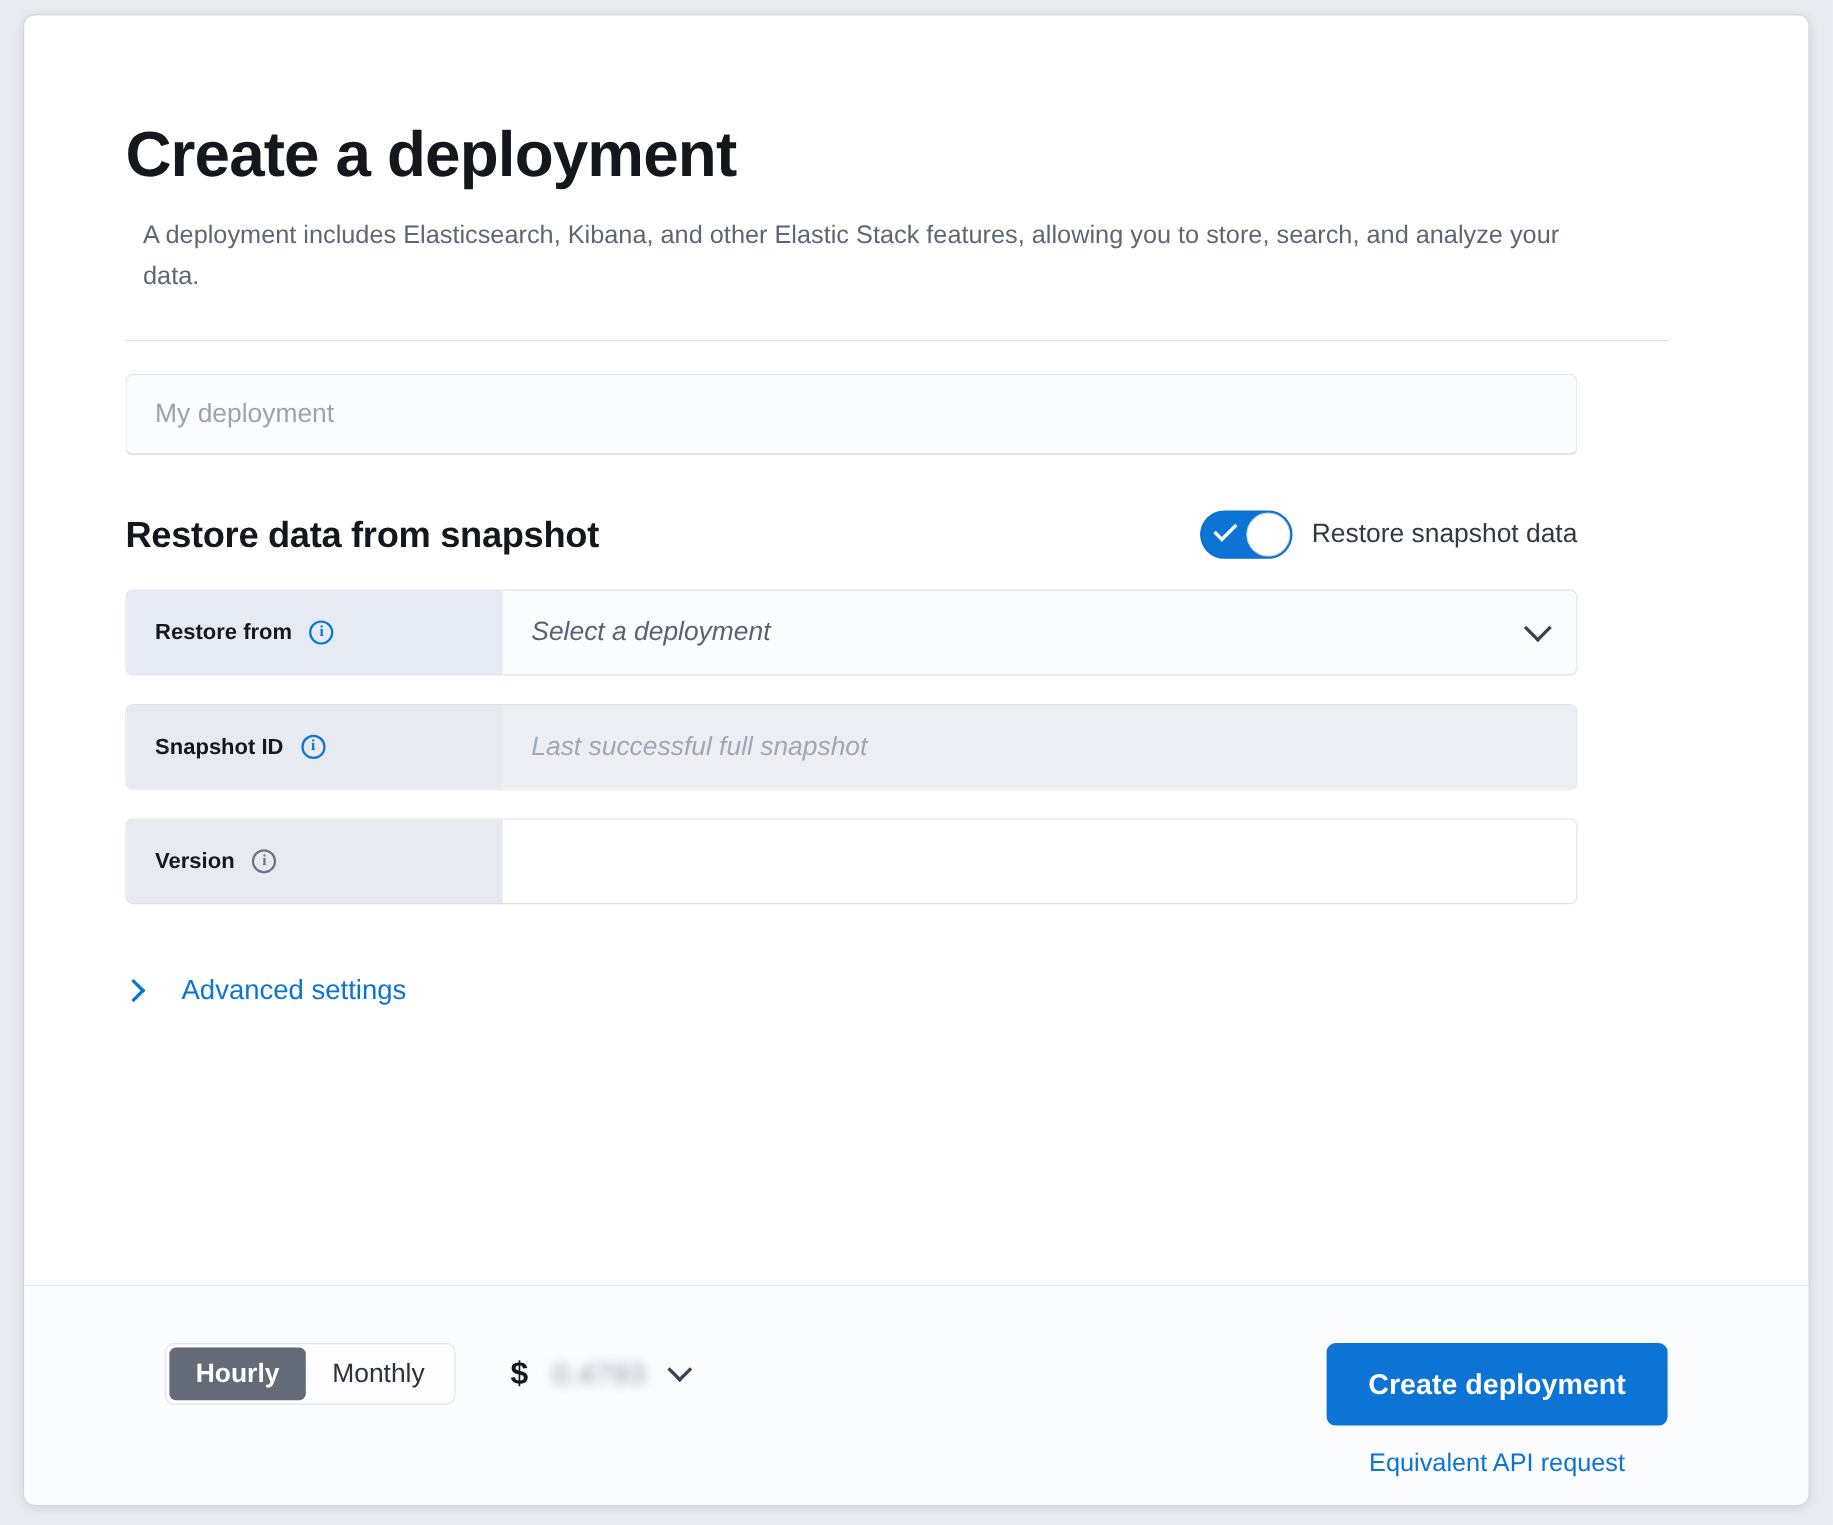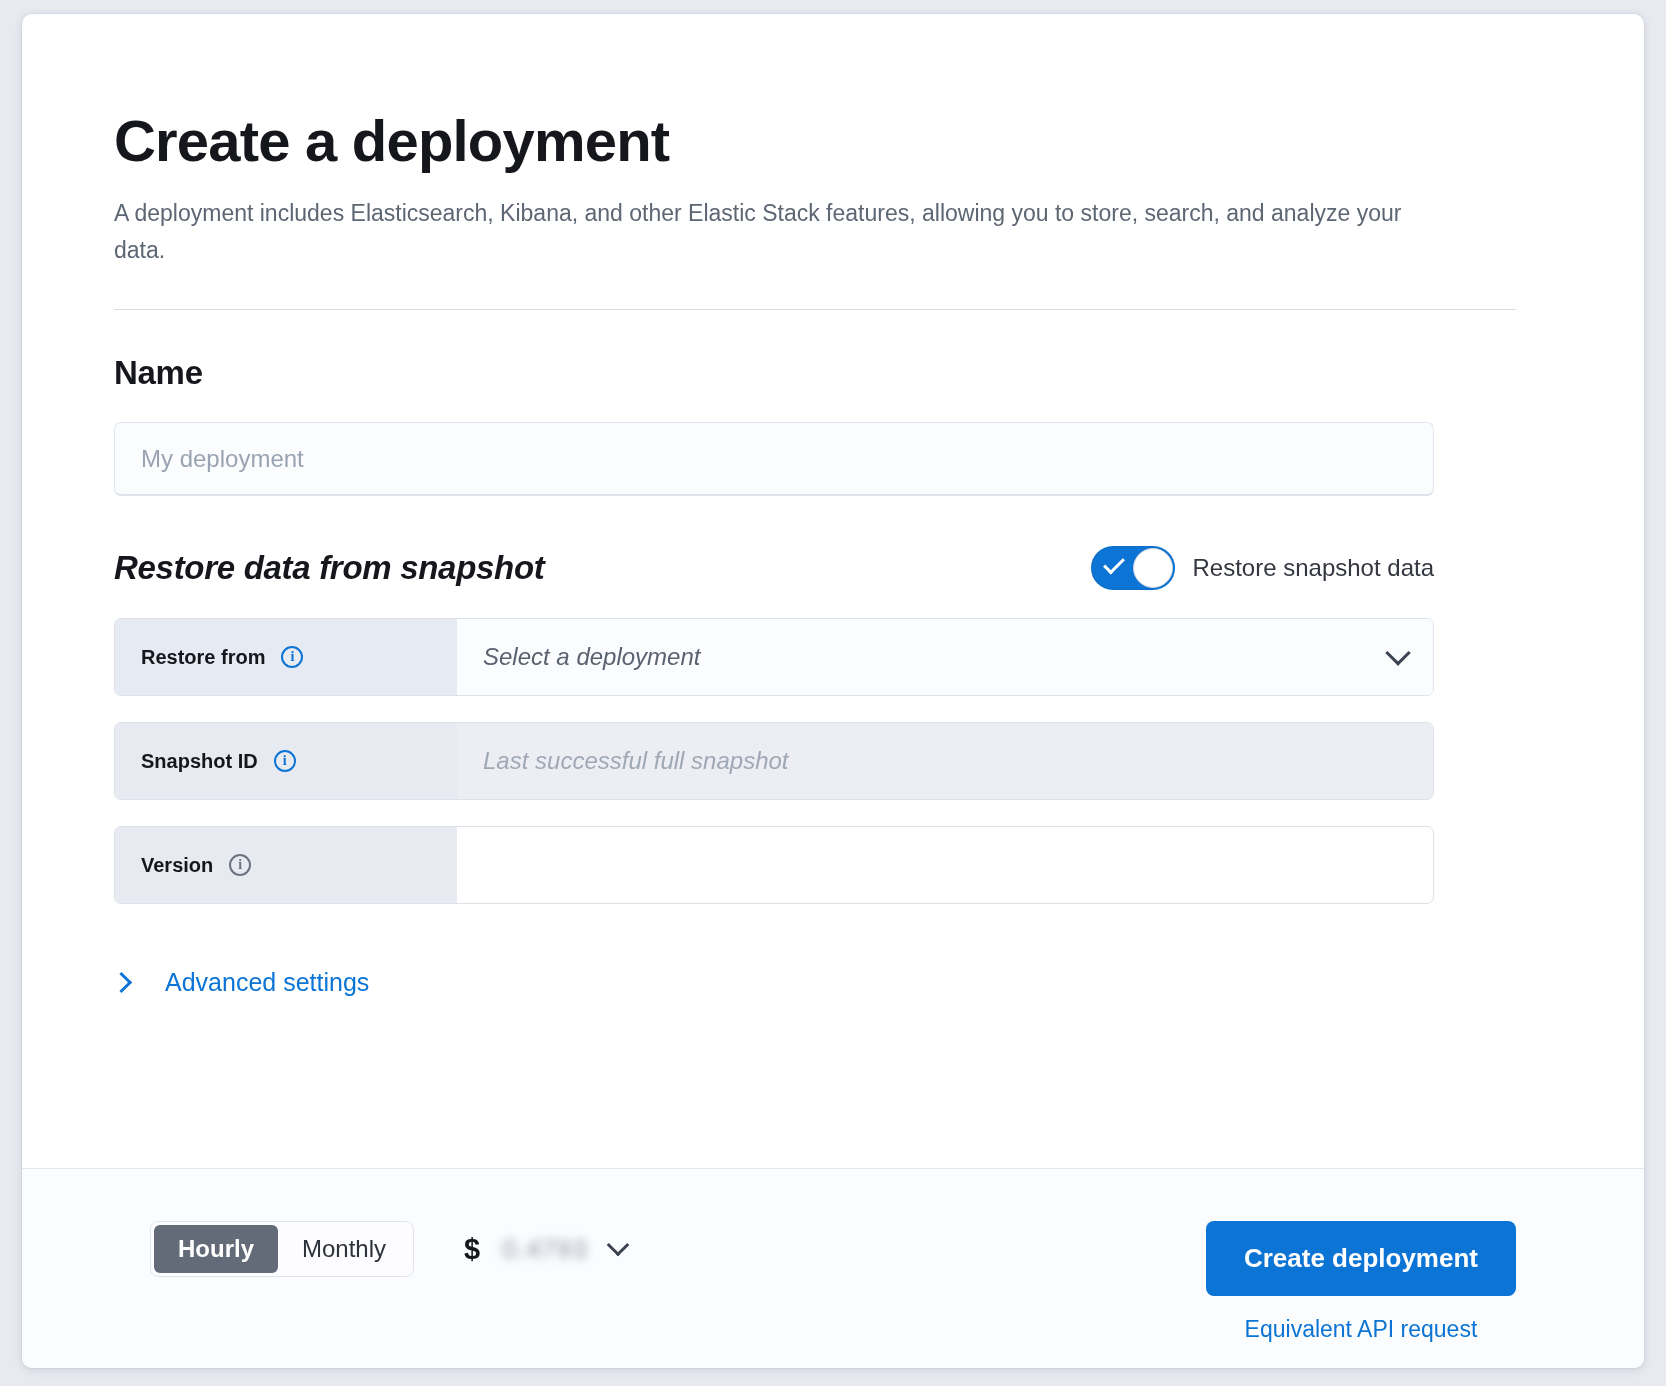--- a/index.html
+++ b/index.html
@@ -40,21 +40,21 @@
     line-height: 1.08;
     font-weight: 700;
     color: #15171c;
     margin: 0 0 22px 0;
     letter-spacing: -0.8px;
   }
   p.page-sub {
     font-size: 23px;
     line-height: 1.62;
     color: #5d6673;
-    margin: 0;
+    margin: 16px;
     max-width: 1290px;
   }
   .divider {
     height: 1px;
     background: #d8dce5;
     margin: 40px 0 0 0;
   }
   h2.section-title {
     font-size: 33px;
     font-weight: 700;
@@ -76,21 +76,21 @@
     font-size: 24px;
     color: #9aa3b2;
   }
   .snapshot-head {
     margin-top: 50px;
     display: flex;
     align-items: center;
     width: 1320px;
     justify-content: space-between;
   }
-  .snapshot-head h2 { margin: 0; font-style: italic; }
+  .snapshot-head h2 { margin: 0; }
   .toggle-wrap {
     display: flex;
     align-items: center;
     gap: 18px;
   }
   .toggle {
     width: 84px;
     height: 44px;
     border-radius: 22px;
     background: #0b74d4;
@@ -292,21 +292,20 @@
   <div class="card">
 
     <div class="body-scroll">
       <div class="inner">
 
         <h1 class="page-title">Create a deployment</h1>
         <p class="page-sub">A deployment includes Elasticsearch, Kibana, and other Elastic Stack features, allowing you to store, search, and analyze your data.</p>
 
         <div class="divider"></div>
 
-        <h2 class="section-title">Name</h2>
 
         <div class="name-input">
           <span>My deployment</span>
         </div>
 
         <div class="snapshot-head">
           <h2 class="section-title">Restore data from snapshot</h2>
           <div class="toggle-wrap">
             <div class="toggle">
               <span class="check"></span>

